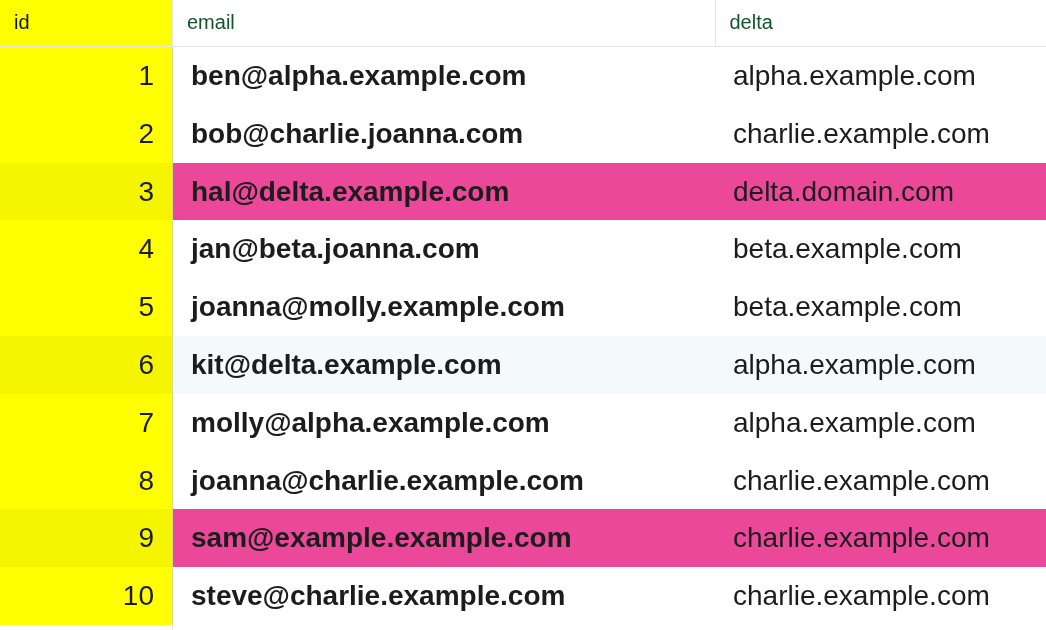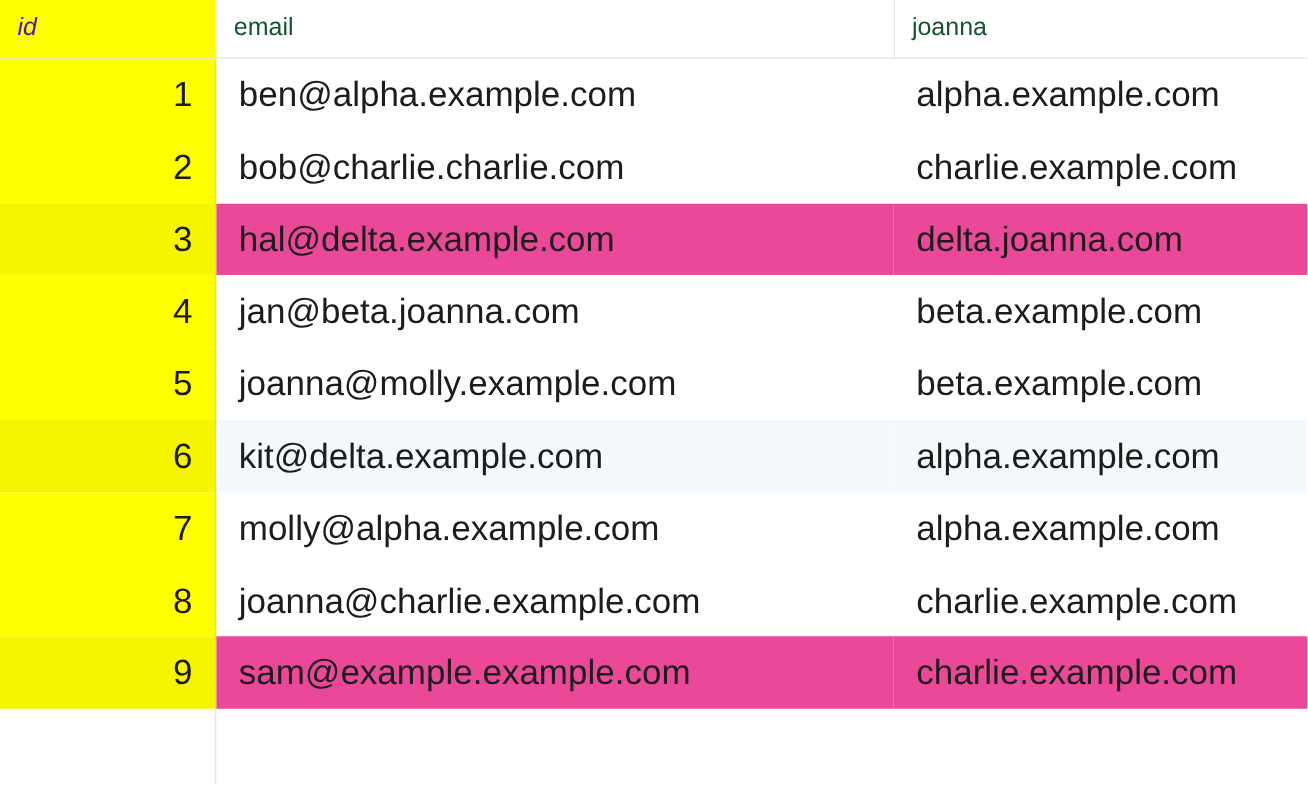--- a/index.html
+++ b/index.html
@@ -19,37 +19,36 @@
     width: 100%;
   }
 
   .thead { display: table-header-group; }
   .tbody { display: table-row-group; }
   .row   { display: table-row; }
   .cell  { display: table-cell; vertical-align: middle; }
 
   
   .col-id     { width: 140px; }
-  .col-email  { width: 510px; }
+  .col-email  { width: 510px; font-weight: bold; }
   .col-domain { width: auto; }
 
   
   .header .cell {
     font-size: 20px;
     font-weight: 400;
     color: #14532d;
     padding: 8px 14px 10px 14px;
     border-bottom: 1px solid #e4e4e4;
     height: 28px;
     white-space: nowrap;
   }
   .header .col-id {
     background: #ffff00;
-    color: #4c1d95;
-    font-style: italic;
+    color: #0f172a;
   }
 
   
   .header .col-email,
   .header .col-domain {
     border-left: 1px solid #e8e8e8;
   }
 
   
   .tbody .cell {
@@ -93,39 +92,39 @@
 </style>
 </head>
 <body>
 
 <div class="table">
 
   <div class="thead">
     <div class="row header">
       <div class="cell col-id">id</div>
       <div class="cell col-email">email</div>
-      <div class="cell col-domain">joanna</div>
+      <div class="cell col-domain">delta</div>
     </div>
   </div>
 
   <div class="tbody" id="tbody">
       <div class="row">
         <div class="cell col-id">1</div>
         <div class="cell col-email">ben@alpha.example.com</div>
         <div class="cell col-domain">alpha.example.com</div>
       </div>
       <div class="row">
         <div class="cell col-id">2</div>
-        <div class="cell col-email">bob@charlie.charlie.com</div>
+        <div class="cell col-email">bob@charlie.joanna.com</div>
         <div class="cell col-domain">charlie.example.com</div>
       </div>
       <div class="row shade-grey">
         <div class="cell col-id">3</div>
         <div class="cell col-email">hal@delta.example.com</div>
-        <div class="cell col-domain">delta.joanna.com</div>
+        <div class="cell col-domain">delta.domain.com</div>
       </div>
       <div class="row">
         <div class="cell col-id">4</div>
         <div class="cell col-email">jan@beta.joanna.com</div>
         <div class="cell col-domain">beta.example.com</div>
       </div>
       <div class="row">
         <div class="cell col-id">5</div>
         <div class="cell col-email">joanna@molly.example.com</div>
         <div class="cell col-domain">beta.example.com</div>
@@ -143,20 +142,25 @@
       <div class="row">
         <div class="cell col-id">8</div>
         <div class="cell col-email">joanna@charlie.example.com</div>
         <div class="cell col-domain">charlie.example.com</div>
       </div>
       <div class="row shade-grey">
         <div class="cell col-id">9</div>
         <div class="cell col-email">sam@example.example.com</div>
         <div class="cell col-domain">charlie.example.com</div>
       </div>
+      <div class="row">
+        <div class="cell col-id">10</div>
+        <div class="cell col-email">steve@charlie.example.com</div>
+        <div class="cell col-domain">charlie.example.com</div>
+      </div>
     </div>
 
   <div class="tail-sep" aria-hidden="true">
     <div class="cell col-id"></div>
     <div class="cell col-email"></div>
     <div class="cell col-domain"></div>
   </div>
 </div>
 
 </body></html>

